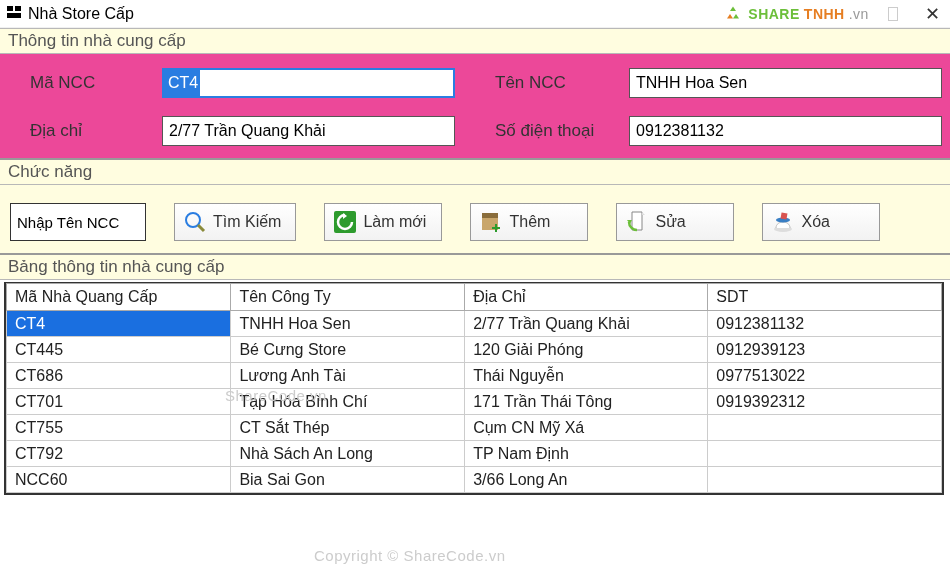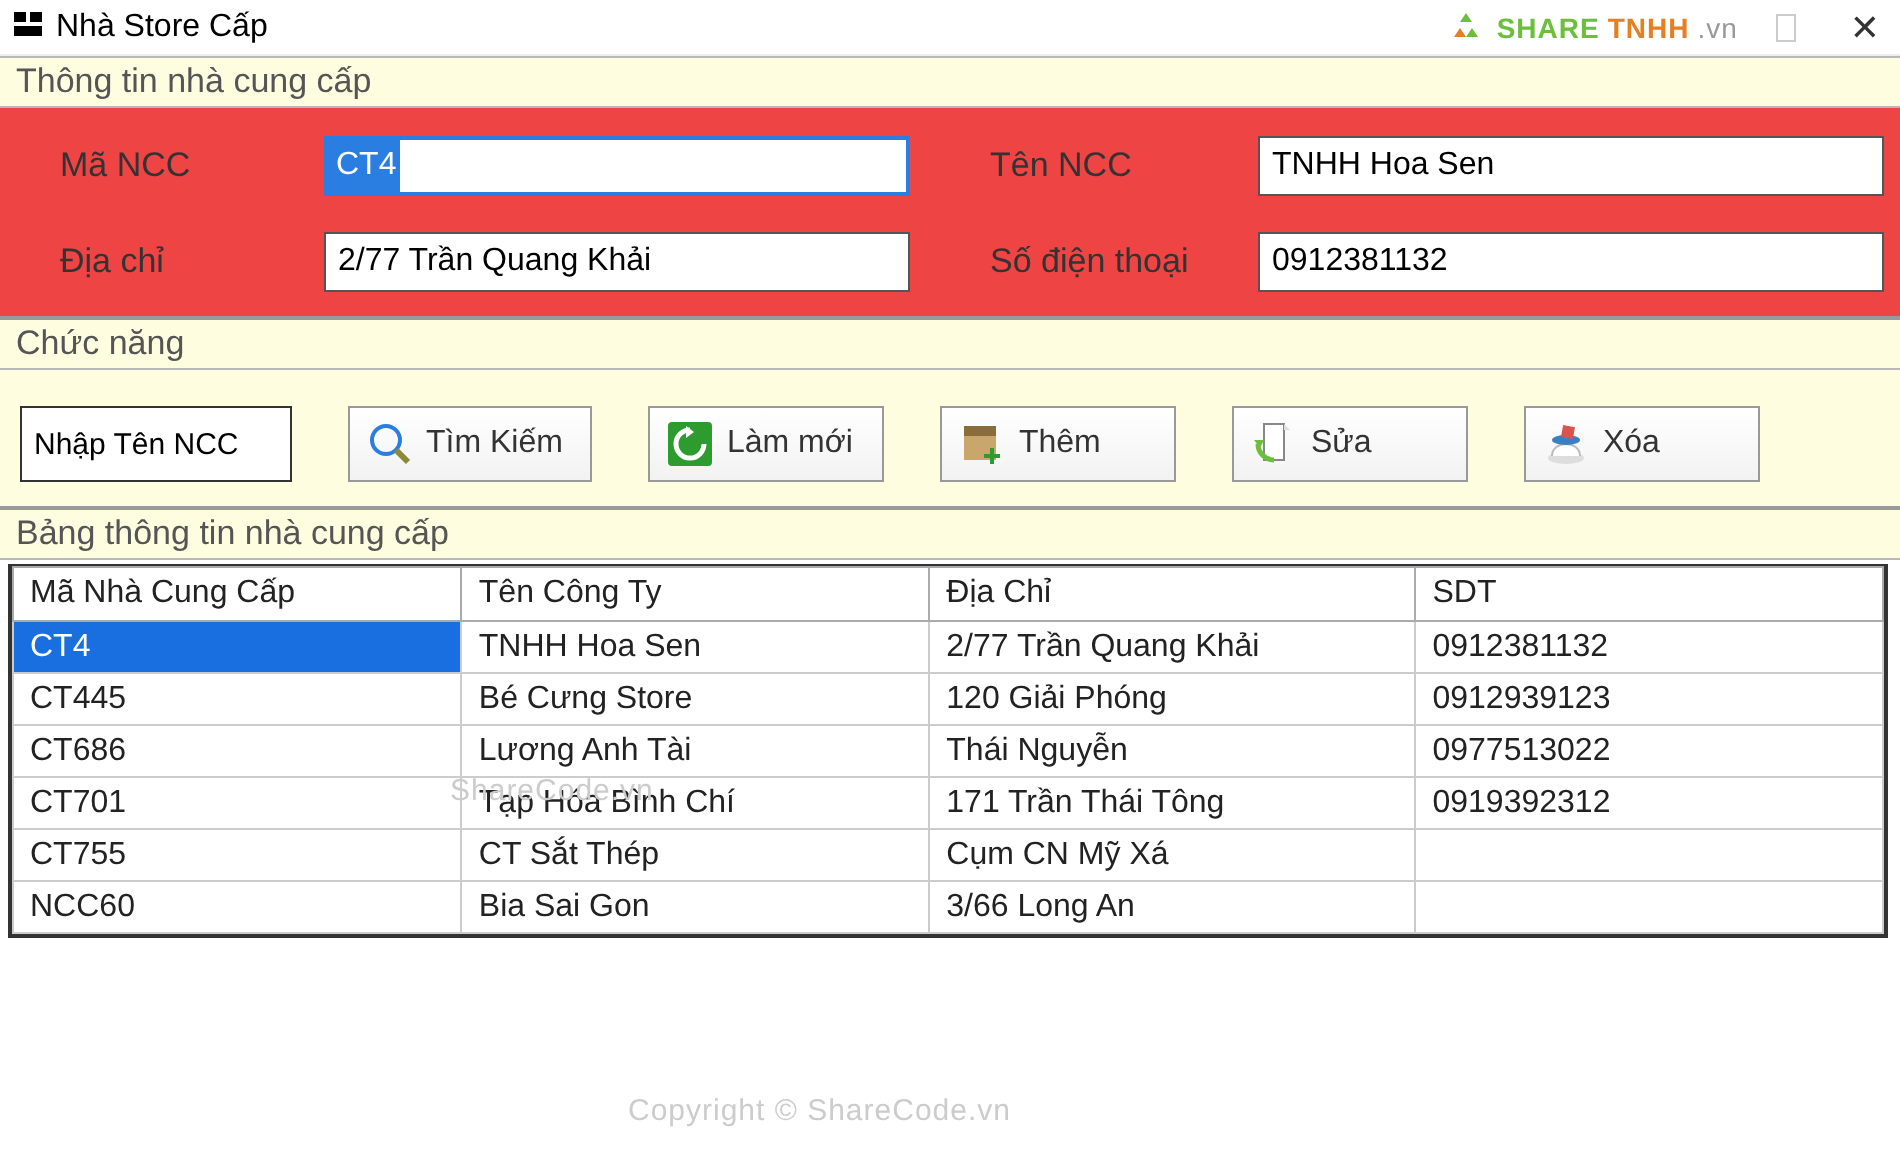--- a/index.html
+++ b/index.html
@@ -37,21 +37,21 @@
     background: #fffde0;
     border-top: 1px solid #b8b8b8;
     border-bottom: 1px solid #b8b8b8;
     padding: 2px 8px;
     color: #555;
     font-size: 17px;
   }
   .section.sub { border-top: 2px solid #999; }
 
   .form-area {
-    background: #ef4444;
+    background: #ec4899;
     padding: 14px 8px 12px 8px;
     display: flex;
     gap: 40px;
   }
   .form-col { flex: 1; display: flex; flex-direction: column; gap: 18px; }
   .form-row { display: flex; align-items: center; gap: 14px; }
   .form-label { width: 140px; padding-left: 22px; font-size: 17px; color: #333; }
   .form-input {
     flex: 1;
     height: 30px;
@@ -252,21 +252,21 @@
     <span>Xóa</span>
   </div>
 </div>
 
 <div class="section sub">Bảng thông tin nhà cung cấp</div>
 
 <div class="table-wrap">
   <table>
     <thead>
       <tr>
-        <th style="width:24%">Mã Nhà Cung Cấp</th>
+        <th style="width:24%">Mã Nhà Quang Cấp</th>
         <th style="width:25%">Tên Công Ty</th>
         <th style="width:26%">Địa Chỉ</th>
         <th>SDT</th>
       </tr>
     </thead>
     <tbody id="tbody">
         <tr class="selected">
           <td>CT4</td>
           <td>TNHH Hoa Sen</td>
           <td>2/77 Trần Quang Khải</td>
@@ -290,20 +290,26 @@
           <td>171 Trần Thái Tông</td>
           <td>0919392312</td>
         </tr>
         <tr>
           <td>CT755</td>
           <td>CT Sắt Thép</td>
           <td>Cụm CN Mỹ Xá</td>
           <td></td>
         </tr>
         <tr>
+          <td>CT792</td>
+          <td>Nhà Sách An Long</td>
+          <td>TP Nam Định</td>
+          <td></td>
+        </tr>
+        <tr>
           <td>NCC60</td>
           <td>Bia Sai Gon</td>
           <td>3/66 Long An</td>
           <td></td>
         </tr>
       </tbody>
   </table>
 </div>
 
 <div class="wm1">ShareCode.vn</div>

